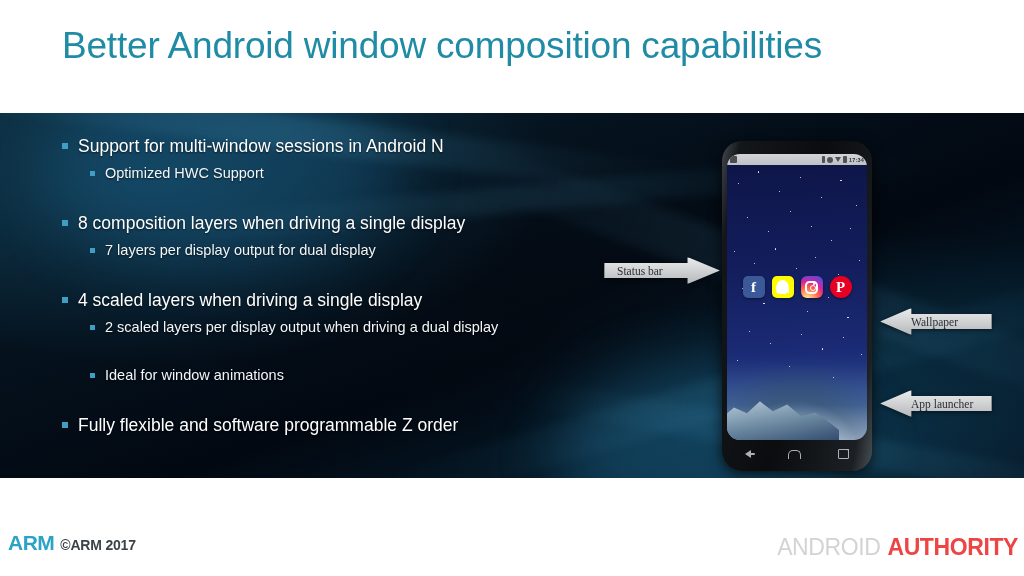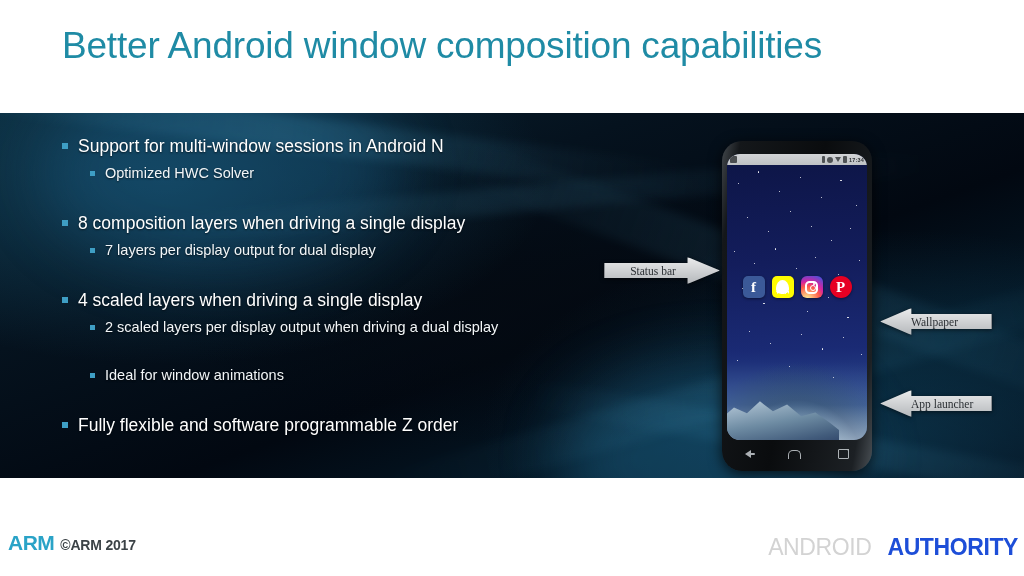--- a/index.html
+++ b/index.html
@@ -235,21 +235,21 @@
     padding: 0 4px 0 12px;
     clip-path: polygon(0% 22%, 72% 22%, 72% 0%, 100% 50%, 72% 100%, 72% 78%, 0% 78%);
     padding-right: 30px;
   }
   
   .co-left .co-shape {
     padding: 0 12px 0 4px;
     clip-path: polygon(100% 22%, 28% 22%, 28% 0%, 0% 50%, 28% 100%, 28% 78%, 100% 78%);
     padding-left: 30px;
   }
-  .co-right .co-shape { justify-content: center; }
+  .co-right .co-shape { justify-content: flex-start; }
   .co-left  .co-shape { justify-content: flex-start; }
 
   #co-status { left: 604px; top: 144px; }
   #co-status .co-shape { width: 116px; }
   #co-wall   { left: 880px; top: 195px; }
   #co-wall .co-shape { width: 112px; }
   #co-launch { left: 880px; top: 277px; }
   #co-launch .co-shape { width: 112px; }
 
   
@@ -265,21 +265,21 @@
   #arm-copy {
     font-size: 14px; color: #3b4246; font-weight: 700;
     letter-spacing: -0.2px;
   }
   #watermark {
     position: absolute; right: 6px; top: 534px;
     display: flex; align-items: baseline; gap: 7px;
     font-size: 23px; letter-spacing: -0.4px;
   }
   #wm-a { color: #d3d3d3; font-weight: 400; }
-  #wm-b { color: #1d4ed8; font-weight: 700; margin-left: 9px; }
+  #wm-b { color: #ef4444; font-weight: 700; }
 </style>
 </head>
 <body>
 
 <div id="slide">
 
   <div id="title">Better Android window composition capabilities</div>
 
   <div id="panel">
     <div class="glow gl2"></div>
@@ -290,21 +290,21 @@
     <div class="swoosh sw4"></div>
     <div class="swoosh sw5"></div>
 
     <div id="bullets">
       <div class="b-row lvl1">
         <span class="b-mark"></span>
         <span class="b-text">Support for multi-window sessions in Android N</span>
       </div>
       <div class="b-row lvl2">
         <span class="b-mark"></span>
-        <span class="b-text">Optimized HWC Solver</span>
+        <span class="b-text">Optimized HWC Support</span>
       </div>
       <div class="gap-lg"></div>
       <div class="b-row lvl1">
         <span class="b-mark"></span>
         <span class="b-text">8 composition layers when driving a single display</span>
       </div>
       <div class="b-row lvl2">
         <span class="b-mark"></span>
         <span class="b-text">7 layers per display output for dual display</span>
       </div>

